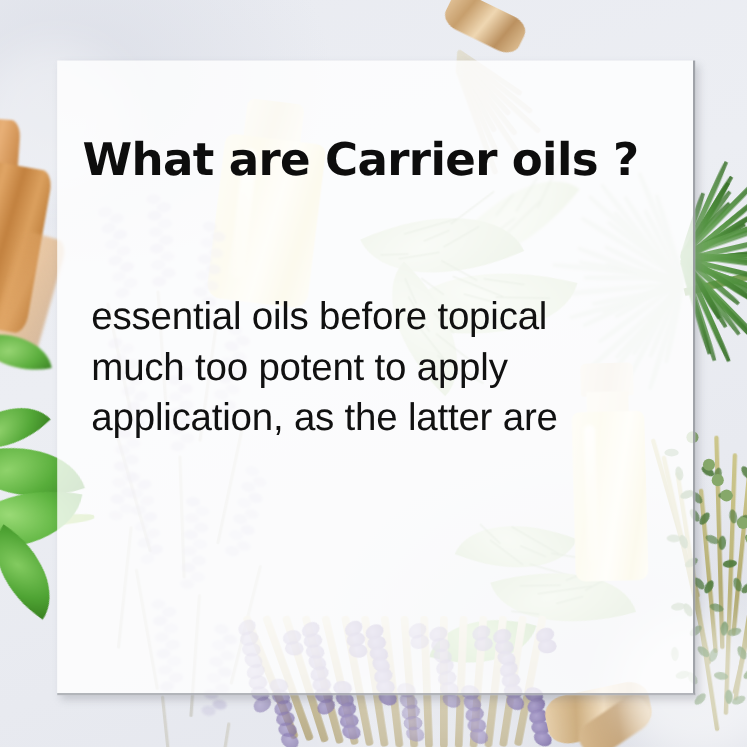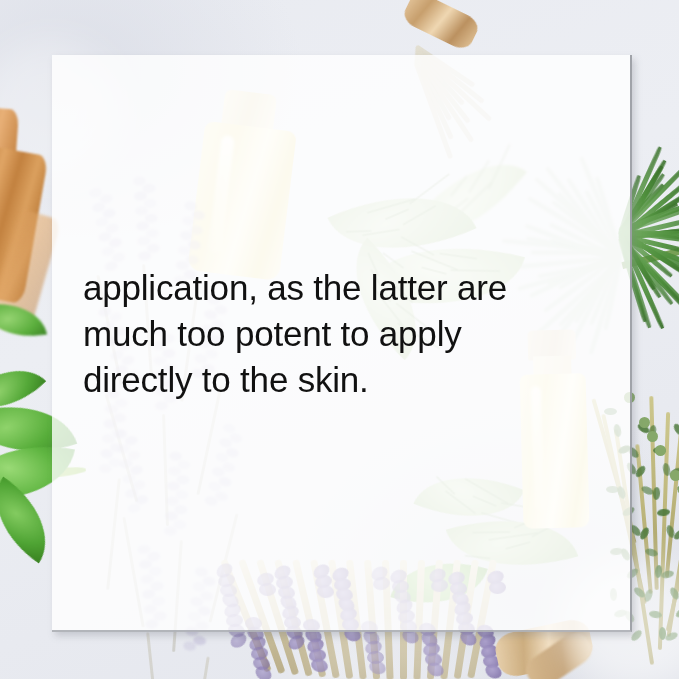--- a/index.html
+++ b/index.html
@@ -810,20 +810,21 @@
     <div class="twineB"></div>
     <div class="twineB2"></div>
 
     <div class="blob blobC"></div>
     <div class="blob blobA"></div>
   </div>
 
   <div class="card"></div>
 
   <div class="textLayer">
+    <h1 class="title">What are Carrier oils ?</h1>
     <p class="body" id="bodyText">
+        <span class="ln">essential oils before topical</span>
+        <span class="ln">much too potent to apply</span>
         <span class="ln">application, as the latter are</span>
-        <span class="ln">much too potent to apply</span>
-        <span class="ln">directly to the skin.</span>
       </p>
   </div>
 
 </div>
 
 </body></html>

